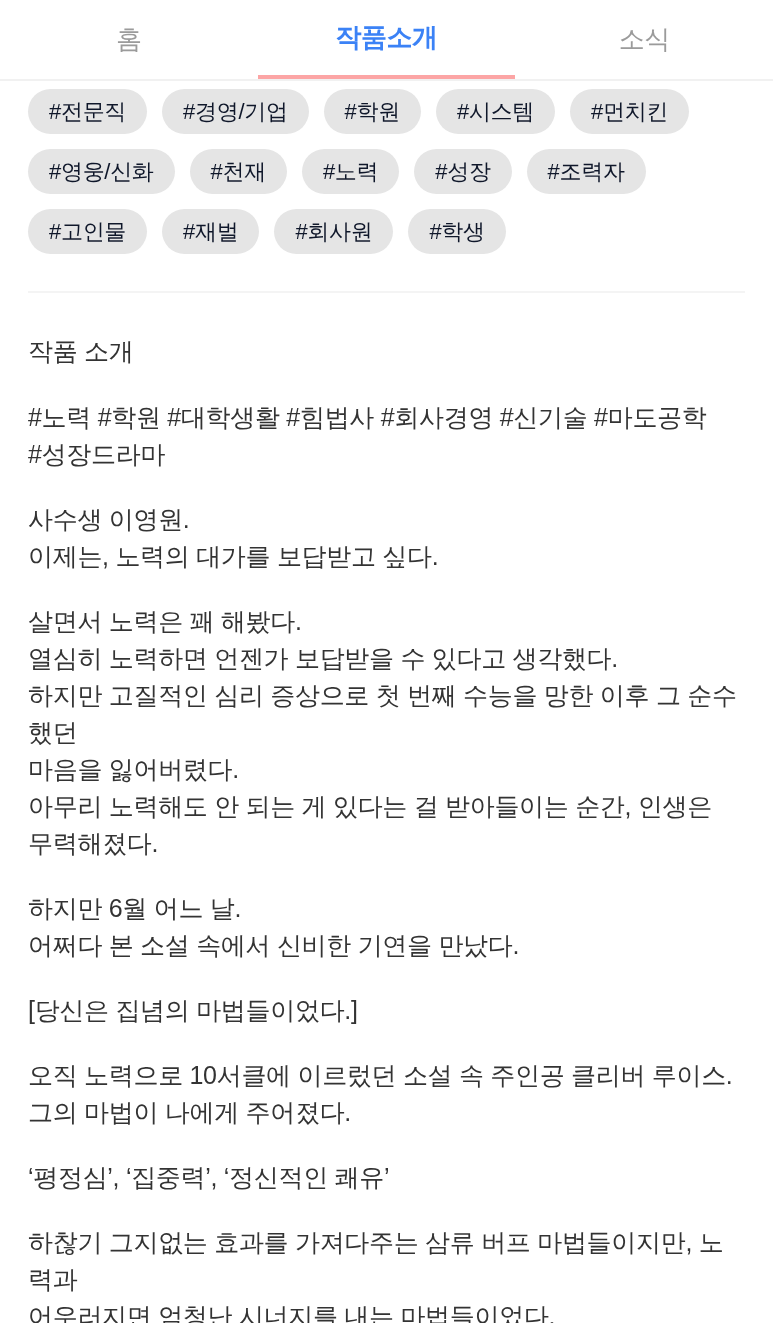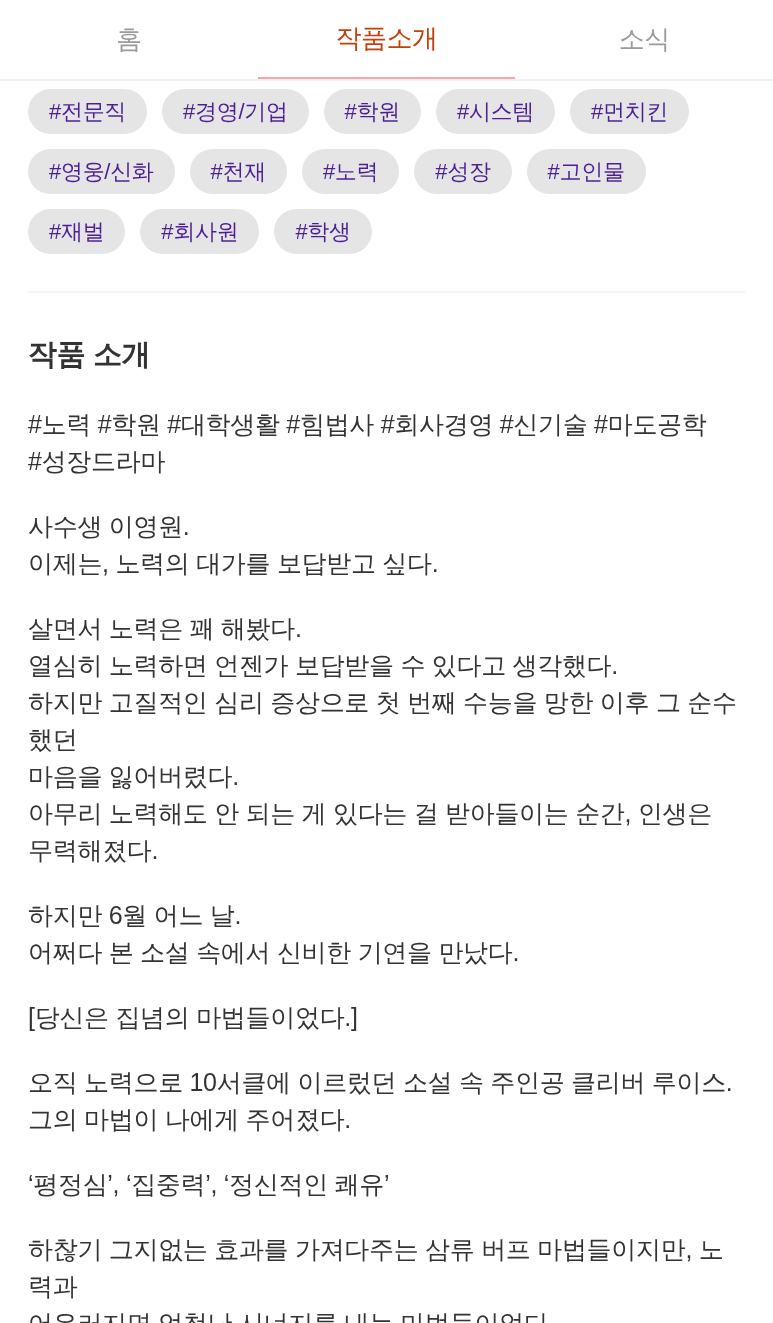--- a/index.html
+++ b/index.html
@@ -25,60 +25,60 @@
     display: flex;
     align-items: center;
     justify-content: center;
     height: 79px;
     font-size: 26px;
     color: #9b9b9b;
     cursor: pointer;
     letter-spacing: -0.5px;
   }
   .tab.active {
-    color: #c2410c;
-    font-weight: 400;
-    border-bottom: 2px solid #fca5a5;
+    color: #3b82f6;
+    font-weight: 700;
+    border-bottom: 4px solid #fca5a5;
     margin-bottom: -2px;
   }
 
   
   .tags {
     display: flex;
     flex-wrap: wrap;
     gap: 15px;
     padding: 8px 28px 0 28px;
   }
   .tag {
     display: inline-flex;
     align-items: center;
     height: 45px;
     padding: 0 21px;
     border-radius: 23px;
     background: #e5e5e5;
-    color: #4c1d95;
+    color: #0f172a;
     font-size: 22px;
     letter-spacing: -0.3px;
     white-space: nowrap;
     cursor: pointer;
   }
 
   
   .divider {
     border: none;
     height: 2px;
     background: #f4f4f4;
     margin: 37px 28px 0 28px;
   }
 
   
   .section-title {
     margin: 42px 28px 0 28px;
-    font-size: 29px;
-    font-weight: 700;
+    font-size: 25px;
+    font-weight: 400;
     color: #333333;
     letter-spacing: -0.3px;
   }
   .description {
     margin: 31px 28px 0 28px;
     font-size: 25px;
     line-height: 37px;
     color: #333333;
     letter-spacing: -0.3px;
   }
@@ -116,20 +116,21 @@
     <span class="tag">#먼치킨</span>
 
     <span class="tag">#영웅/신화</span>
 
     <span class="tag">#천재</span>
 
     <span class="tag">#노력</span>
 
     <span class="tag">#성장</span>
 
+    <span class="tag">#조력자</span>
 
     <span class="tag">#고인물</span>
 
     <span class="tag">#재벌</span>
 
     <span class="tag">#회사원</span>
 
     <span class="tag">#학생</span>
   </div>
 

